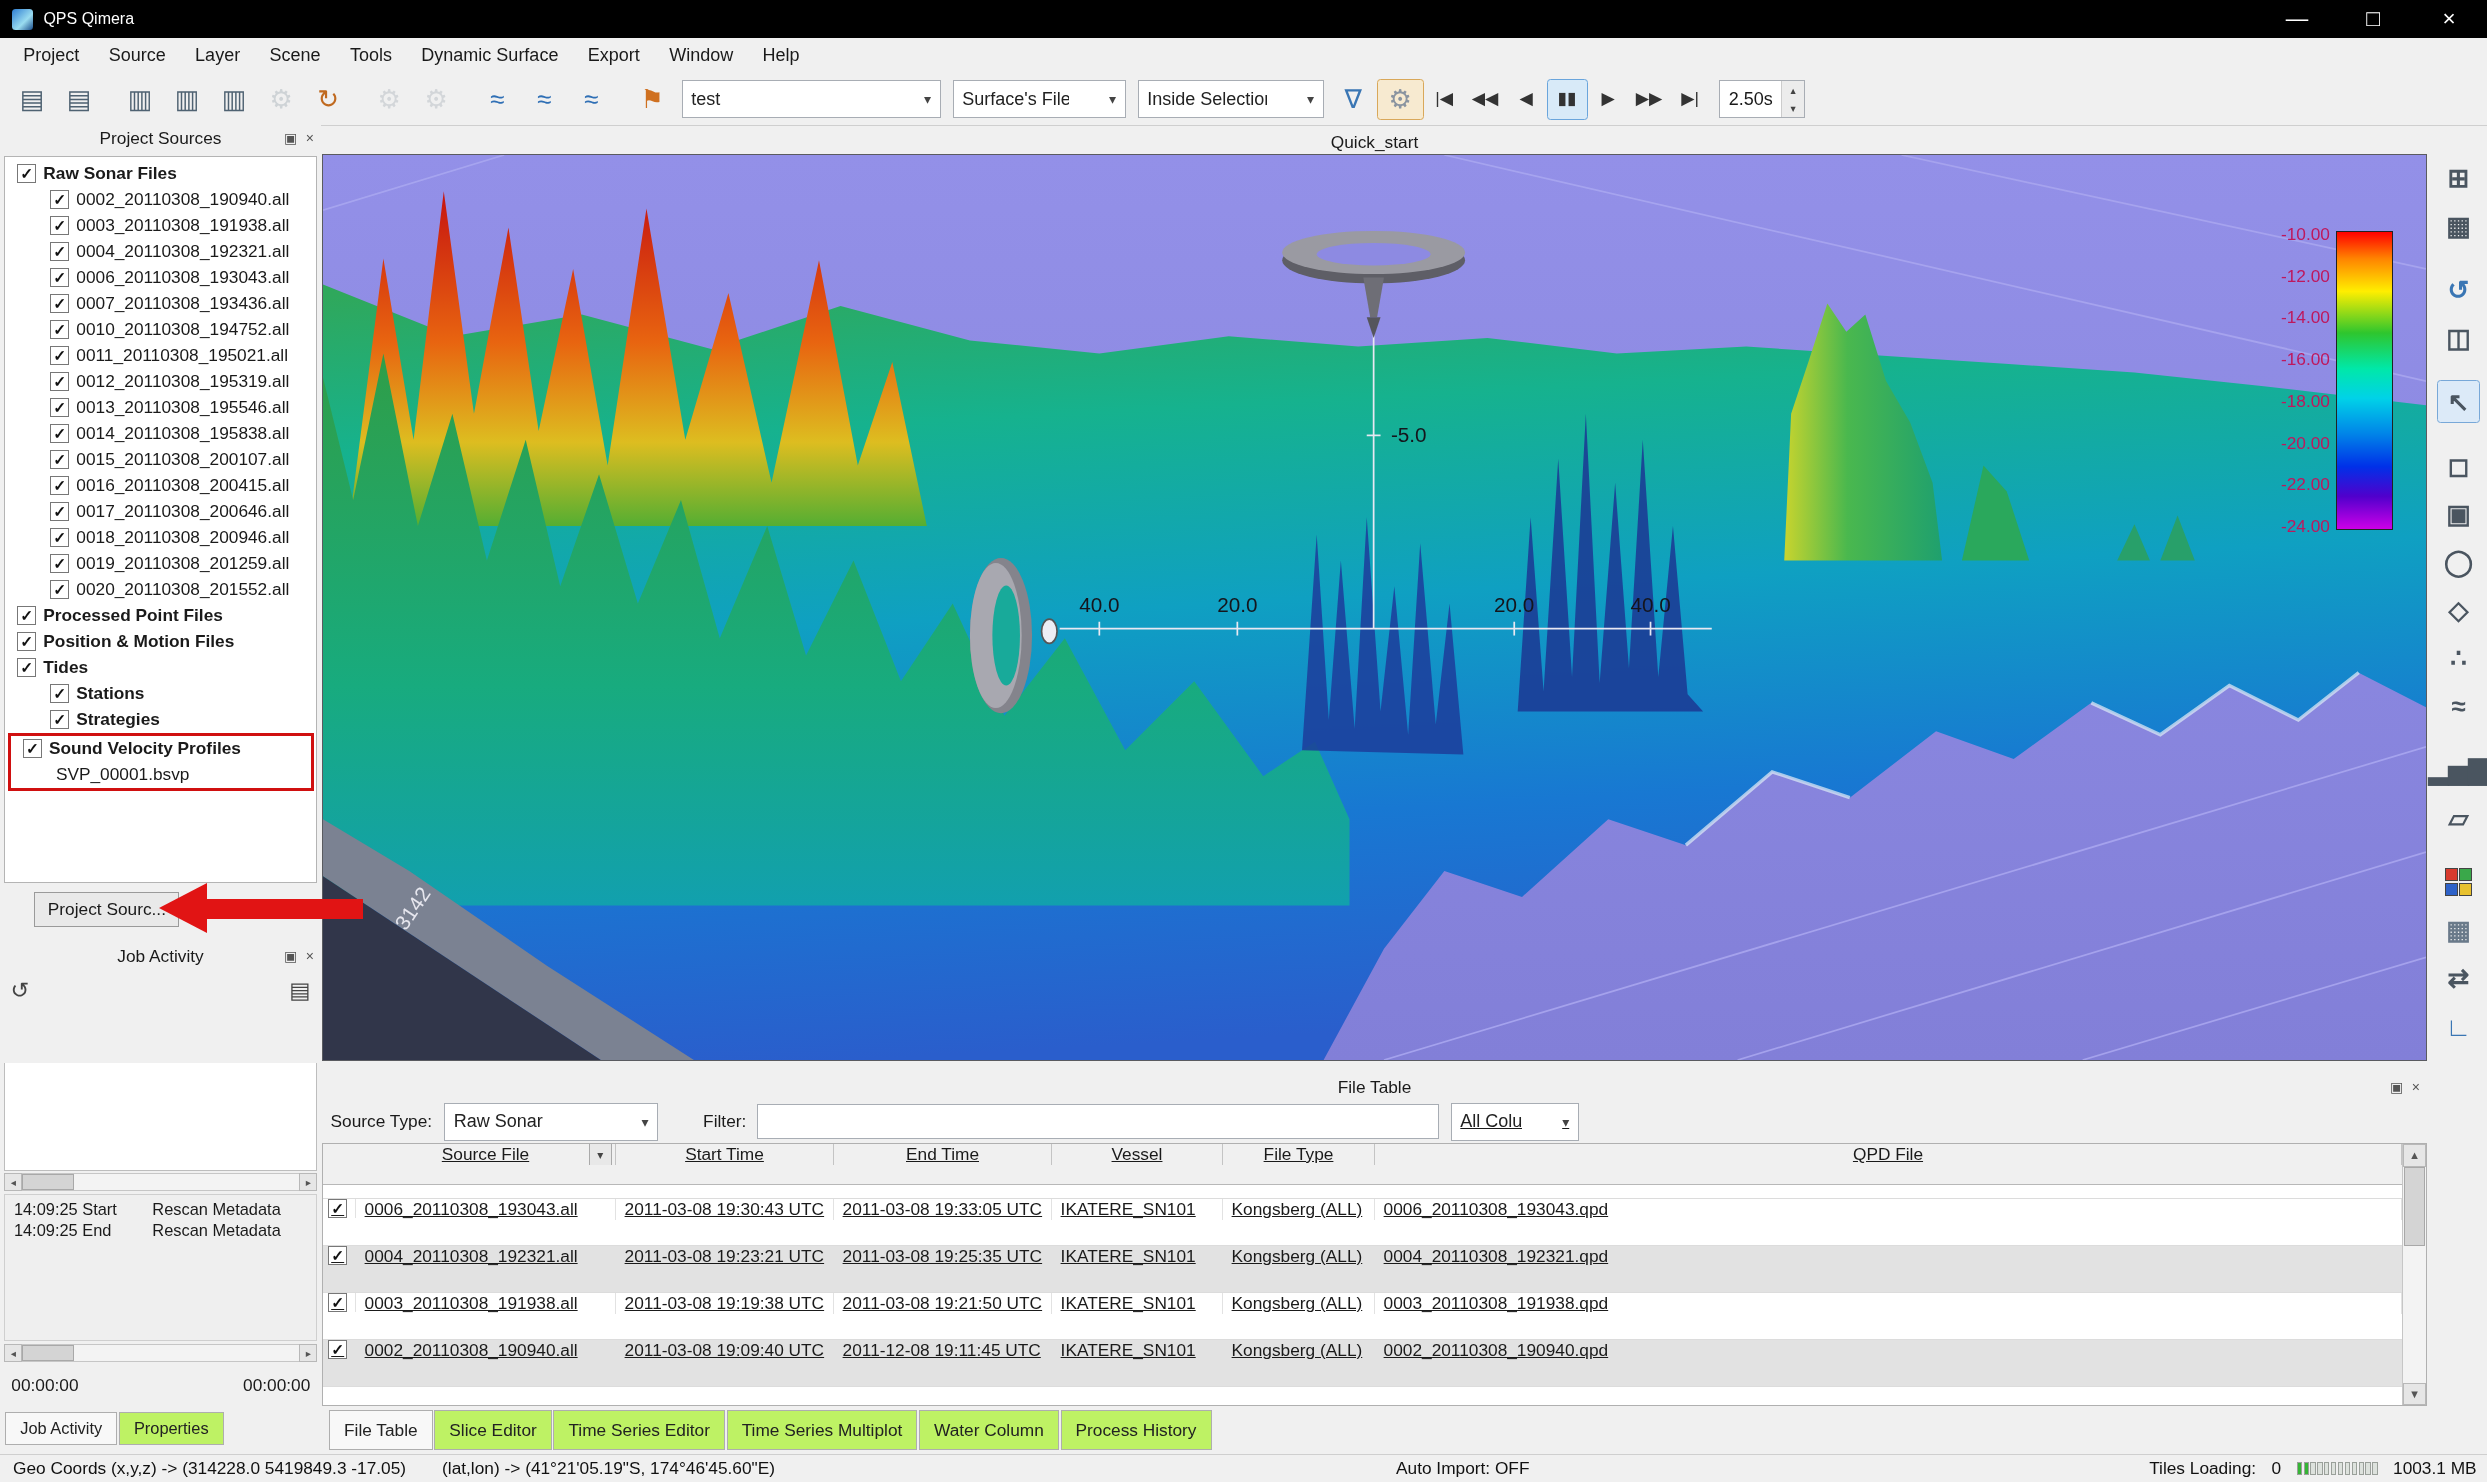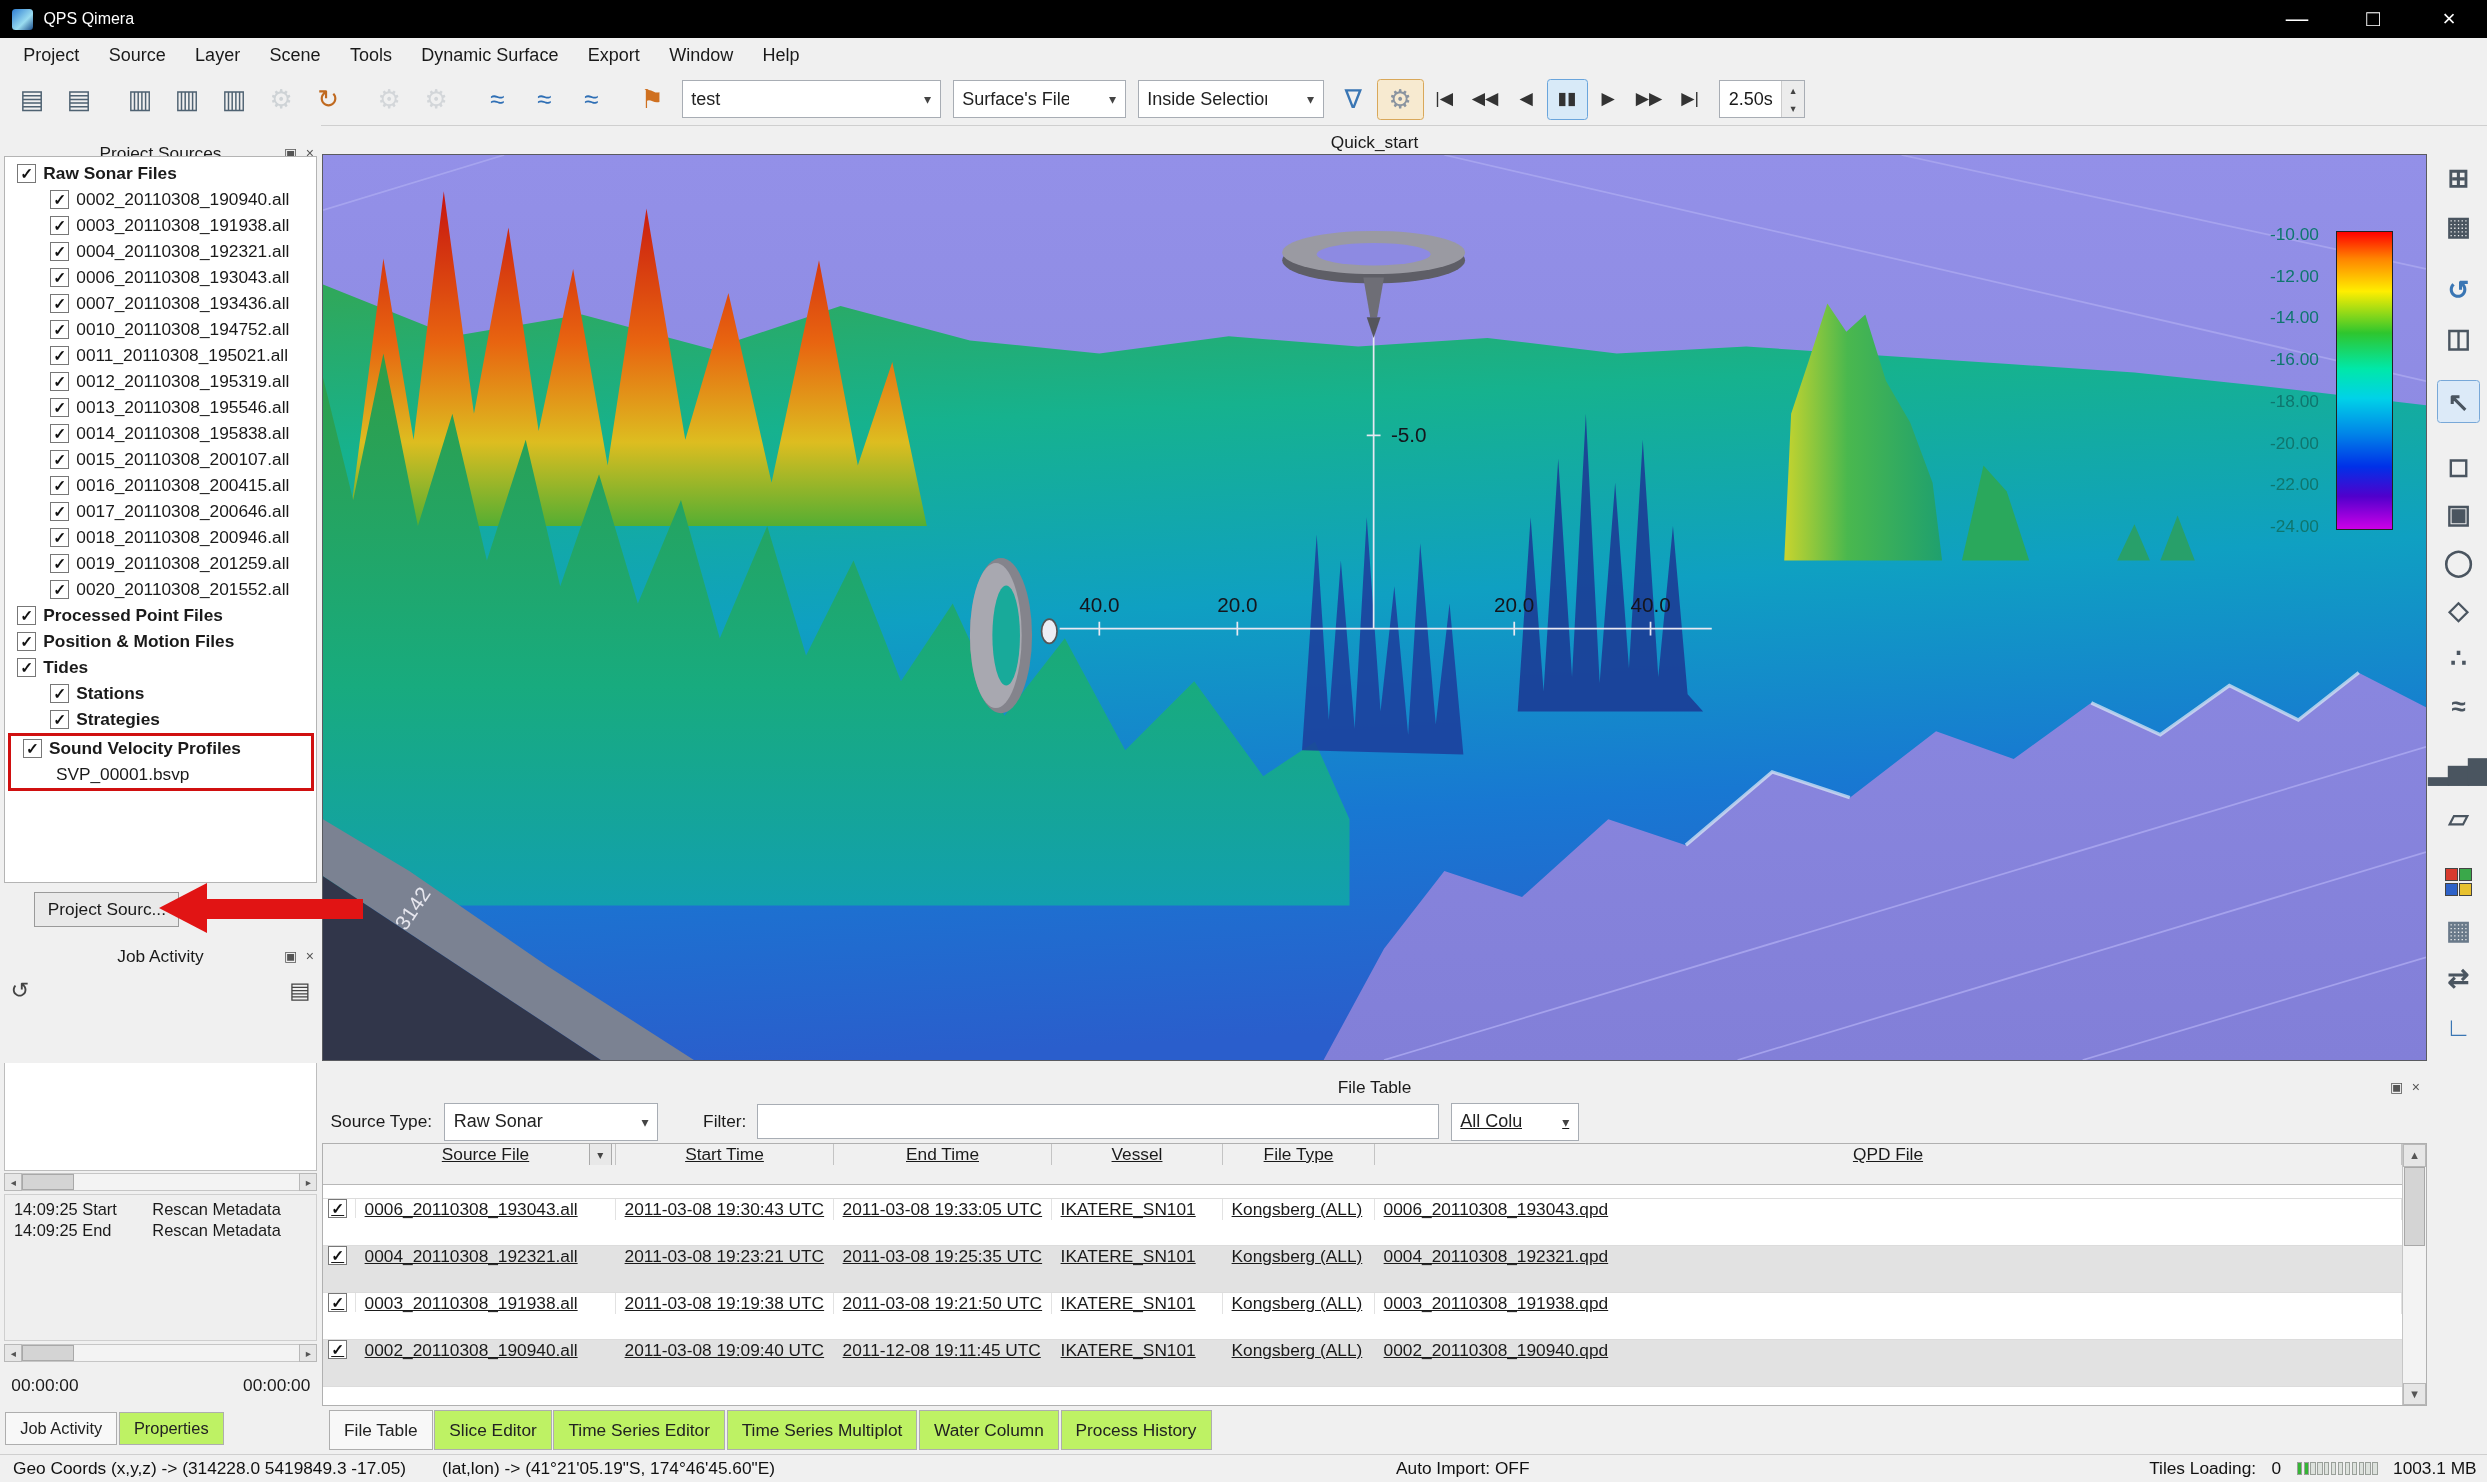--- a/index.html
+++ b/index.html
@@ -48,21 +48,21 @@
   .spin-text{padding:0 8.6px;font-size:18px;}
   .spin-btns{display:flex;flex-direction:column;width:22.5px;border-left:0.9px solid #ccc;height:100%;}
   .spin-btns span{flex:1;font-size:10.4px;display:flex;align-items:center;justify-content:center;background:#ececec;color:#444;}
 
   
   .sidebar{position:absolute;left:0;top:125px;width:321px;height:1329px;background:#f0f0f0;}
   .panel-header{position:relative;height:24px;display:flex;align-items:center;justify-content:center;
                 font-size:17.3px;background:#f0f0f0;}
   .hdr-icons{position:absolute;right:7px;top:0;height:100%;display:flex;align-items:center;gap:8.6px;
              color:#555;font-size:14px;}
-  .ps-header{position:absolute;left:0;top:16px;width:100%;}
+  .ps-header{position:absolute;left:0;top:1px;width:100%;}
   .tree-box{position:absolute;left:4.3px;top:31px;width:313px;height:727px;background:#fff;
             border:0.9px solid #b4b4b4;overflow:hidden;padding-top:3.5px;}
   .tree-row{display:flex;align-items:center;height:26px;font-size:17.3px;white-space:nowrap;}
   .tree-row.bold{font-weight:bold;}
   .cb{width:19px;height:19px;border:0.9px solid #777;background:#fff;display:inline-flex;flex:none;
       align-items:center;justify-content:center;font-size:15.5px;font-weight:bold;color:#111;margin-right:7px;}
   .red-box{border:3.5px solid #d01010;margin:0 2.6px;}
   .ps-button{position:absolute;left:10.4px;top:767px;width:145px;height:35px;background:#e9e9e9;
              border:0.9px solid #9a9a9a;display:flex;align-items:center;justify-content:center;font-size:17.3px;margin-left:24px;}
 
@@ -100,21 +100,21 @@
   
   .viewport{position:absolute;left:322px;top:130px;width:2105px;height:931px;}
   .vp-title{position:absolute;left:0;top:0;width:100%;height:24px;display:flex;align-items:center;
             justify-content:center;font-size:17.3px;background:#f0f0f0;}
   .canvas{position:absolute;left:0;top:24px;width:2105px;height:907px;border:0.9px solid #5a5b60;}
   .canvas svg{display:block;width:100%;height:100%;}
   svg text{font-family:"Liberation Sans",sans-serif;}
   .tick{fill:#15151c;font-size:24px;}
   .colorbar{position:absolute;top:76px;right:33px;display:flex;height:299px;}
   .cb-labels{display:flex;flex-direction:column;justify-content:space-between;align-items:center;
-             padding-right:17px;font-size:17.3px;color:#0f766e;margin:-7px 0;}
+             padding-right:6px;font-size:17.3px;color:#be185d;margin:-7px 0;}
   .cb-bar{width:57px;border:0.9px solid #222;
     background:linear-gradient(180deg,#f00 0%,#ff8400 9%,#ffee00 20%,#2ec62e 34%,#00e8a8 46%,
                #00d2e8 56%,#0084e8 68%,#0030e8 79%,#5000cc 89%,#cc00e8 100%);}
 
   
   .right-strip{position:absolute;right:0;top:130px;width:57px;height:1325px;background:#f0f0f0;
                display:flex;flex-direction:column;align-items:center;padding-top:24px;}
   .rt-btn{width:43px;height:43px;margin:2.6px 0;display:flex;align-items:center;justify-content:center;
           font-size:26px;color:#4a5560;border-radius:3.5px;}
   .rt-btn.active{border:1.7px solid #78a8d8;background:#dceaf8;}

